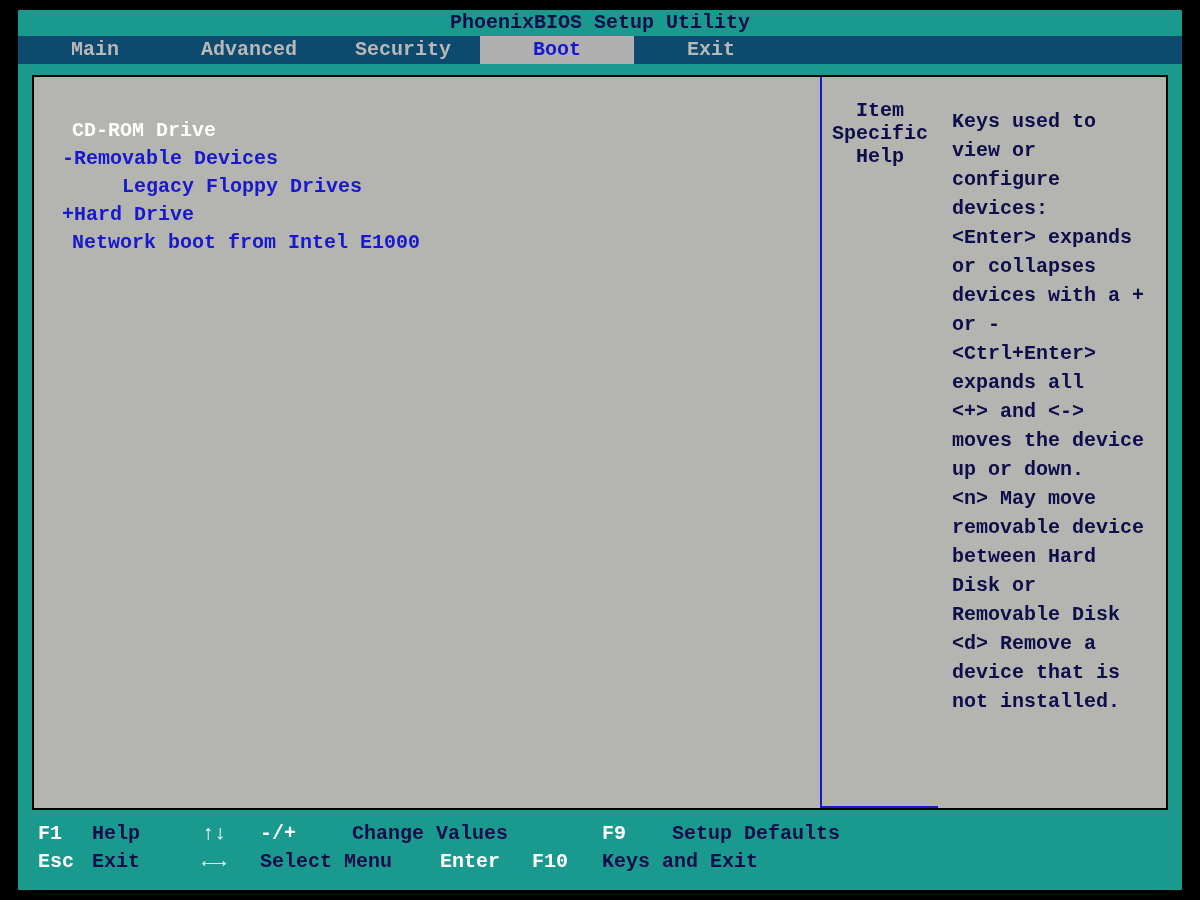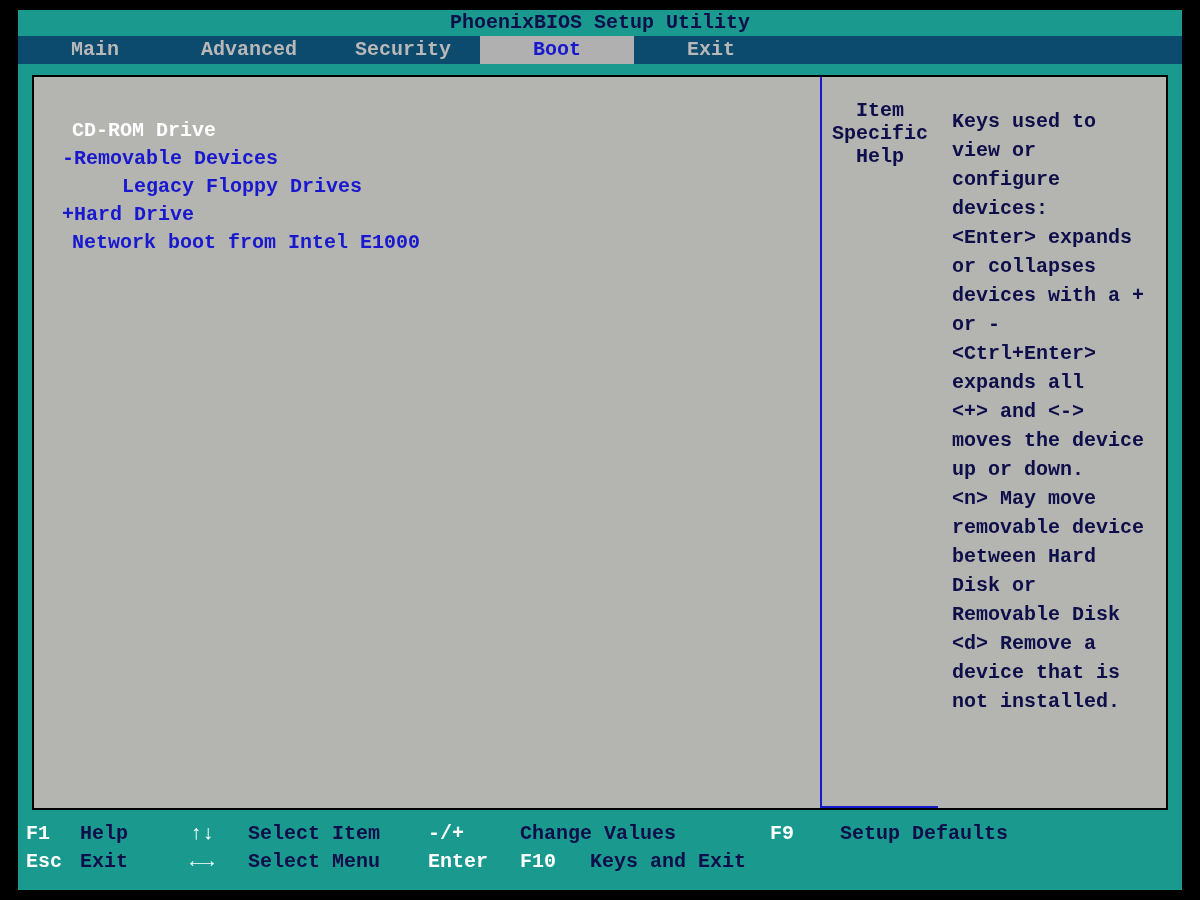--- a/index.html
+++ b/index.html
@@ -85,21 +85,21 @@
     }
     .help-body {
       color: #0e0e4a;
       padding: 30px 14px 14px 14px;
       line-height: 29px;
       font-weight: bold;
     }
     .footer {
       position: absolute;
       bottom: 14px;
-      left: 2px;
+      left: 14px;
       right: 14px;
       height: 56px;
       background: #1a9a8f;
       color: #0e0e4a;
       display: flex;
       flex-direction: column;
       font-weight: bold;
     }
     .footer-row {
       display: flex;
@@ -147,21 +147,20 @@
 &lt;n&gt; May move removable device between Hard Disk or Removable Disk
 &lt;d&gt; Remove a device that is not installed.</div>
     </div>
   </div>
 
   <div class="footer">
     <div class="footer-row">
       <div class="footer-col1"><span class="key">F1</span></div>
       <div class="footer-col2">Help</div>
       <div class="footer-col3"><span class="key">↑↓</span></div>
-      <div class="footer-col4">Select Item</div>
       <div class="footer-col5"><span class="key">-/+</span></div>
       <div class="footer-col6">Change Values</div>
       <div class="footer-col7"><span class="key">F9</span></div>
       <div class="footer-col8">Setup Defaults</div>
     </div>
     <div class="footer-row">
       <div class="footer-col1"><span class="key">Esc</span></div>
       <div class="footer-col2">Exit</div>
       <div class="footer-col3"><span class="key">←→</span></div>
       <div class="footer-col4">Select Menu</div>

